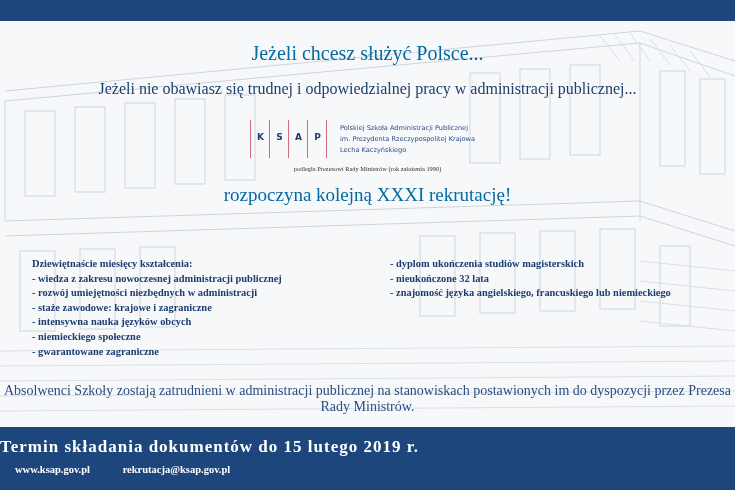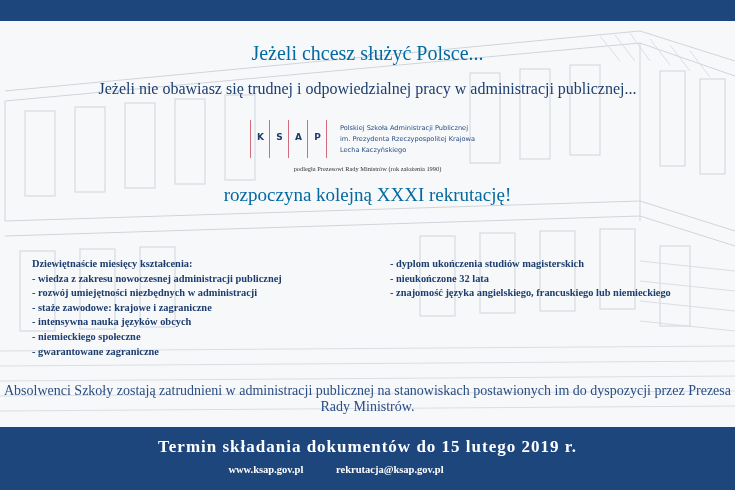--- a/index.html
+++ b/index.html
@@ -49,21 +49,21 @@
     }
     .col-left { left: 20px; }
     .col-right { left: 378px; }
     .col div { white-space: nowrap; }
     .note {
       position: absolute; left: 0; width: 735px; top: 383px; text-align: center;
       font-size: 14px; color: #2a4d83;
     }
     .bottom-band {
       position: absolute; left: 0; top: 427px; width: 735px; height: 63px;
-      background: #1d467d; color: #ffffff; text-align: center;
+      background: #1d467d; color: #ffffff; text-align: left;
     }
     .deadline {
       position: absolute; left: 0; width: 735px; top: 10px;
       font-size: 17px; font-weight: bold; letter-spacing: 1px;
     }
     .contacts {
       position: absolute; left: 0; width: 672px; top: 37px;
       font-size: 10.5px; font-weight: bold;
     }
     .contacts span { display: inline-block; margin: 0 15px; }

